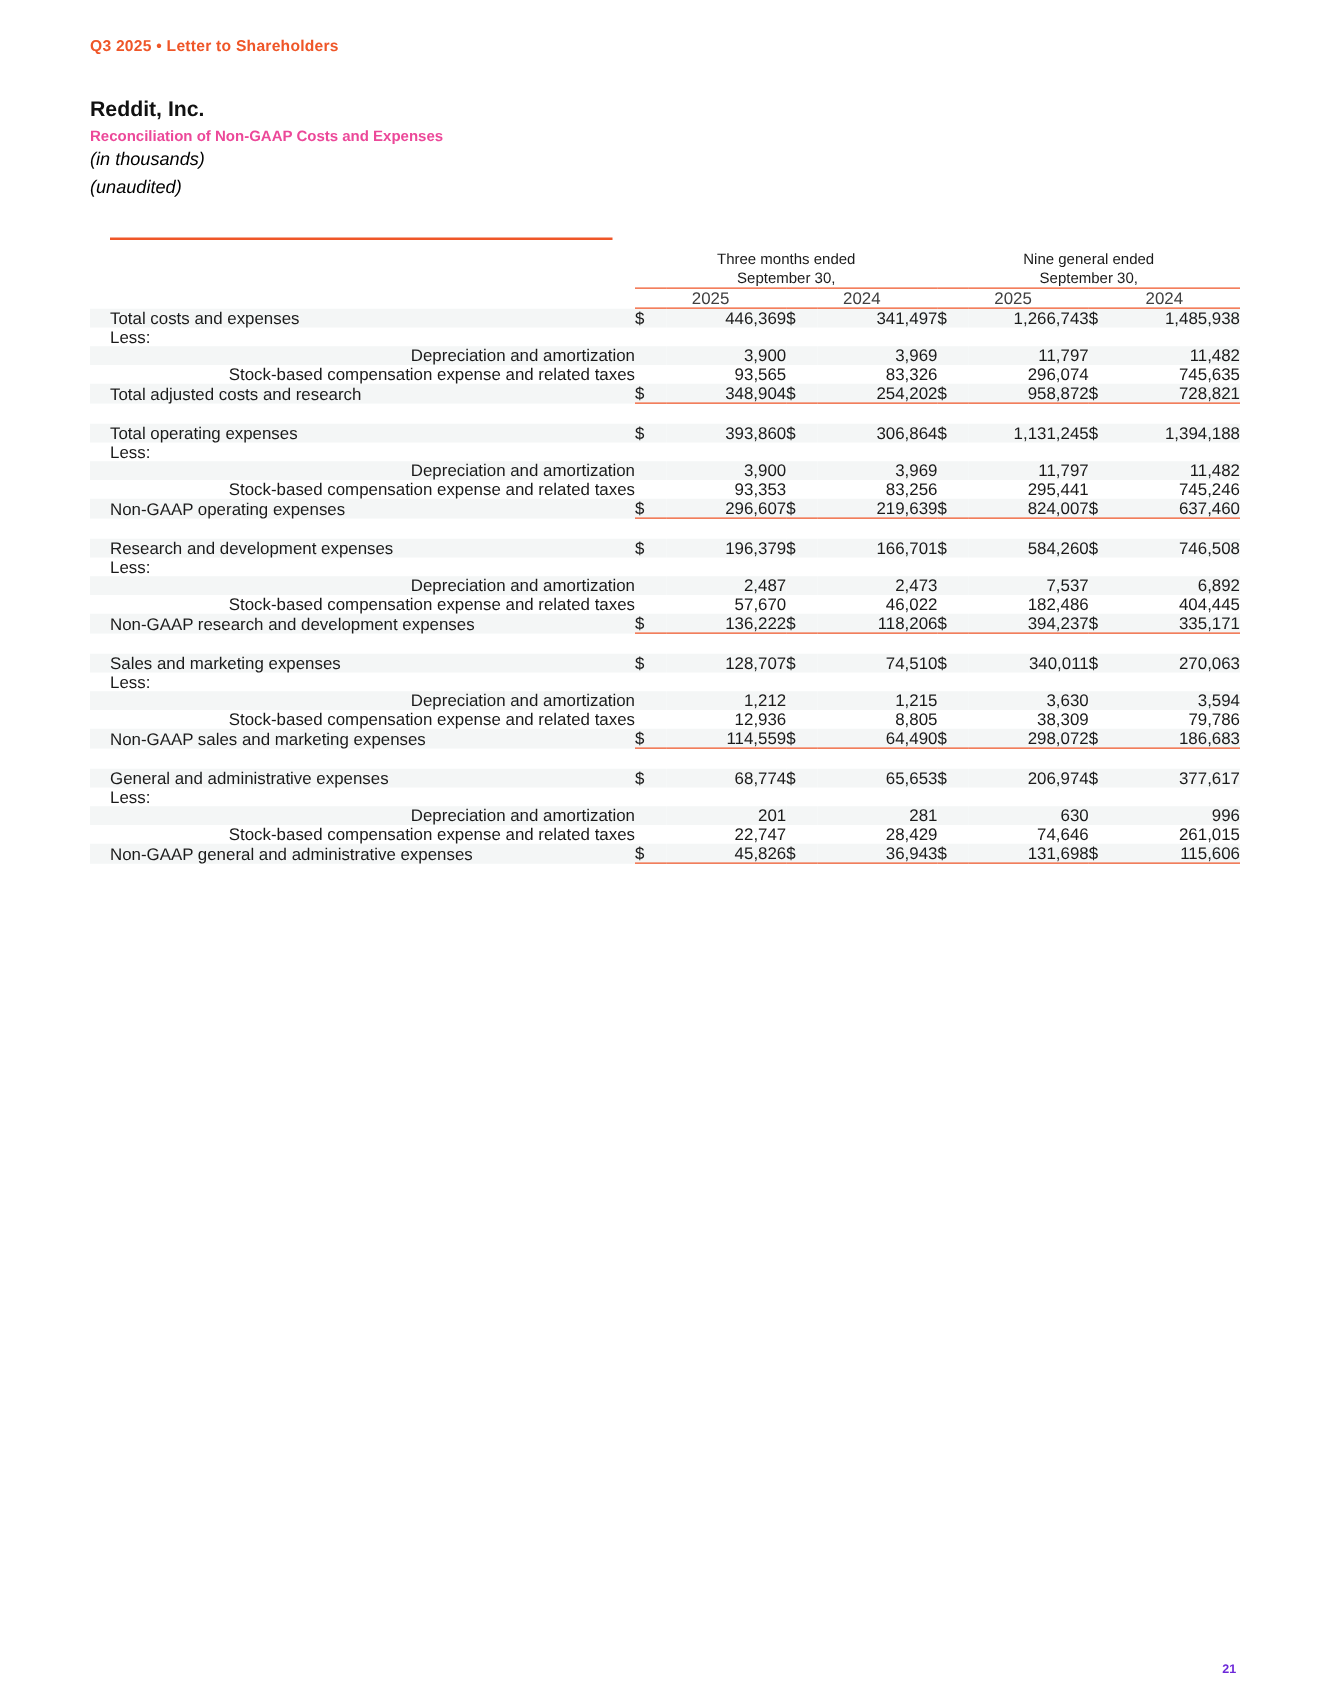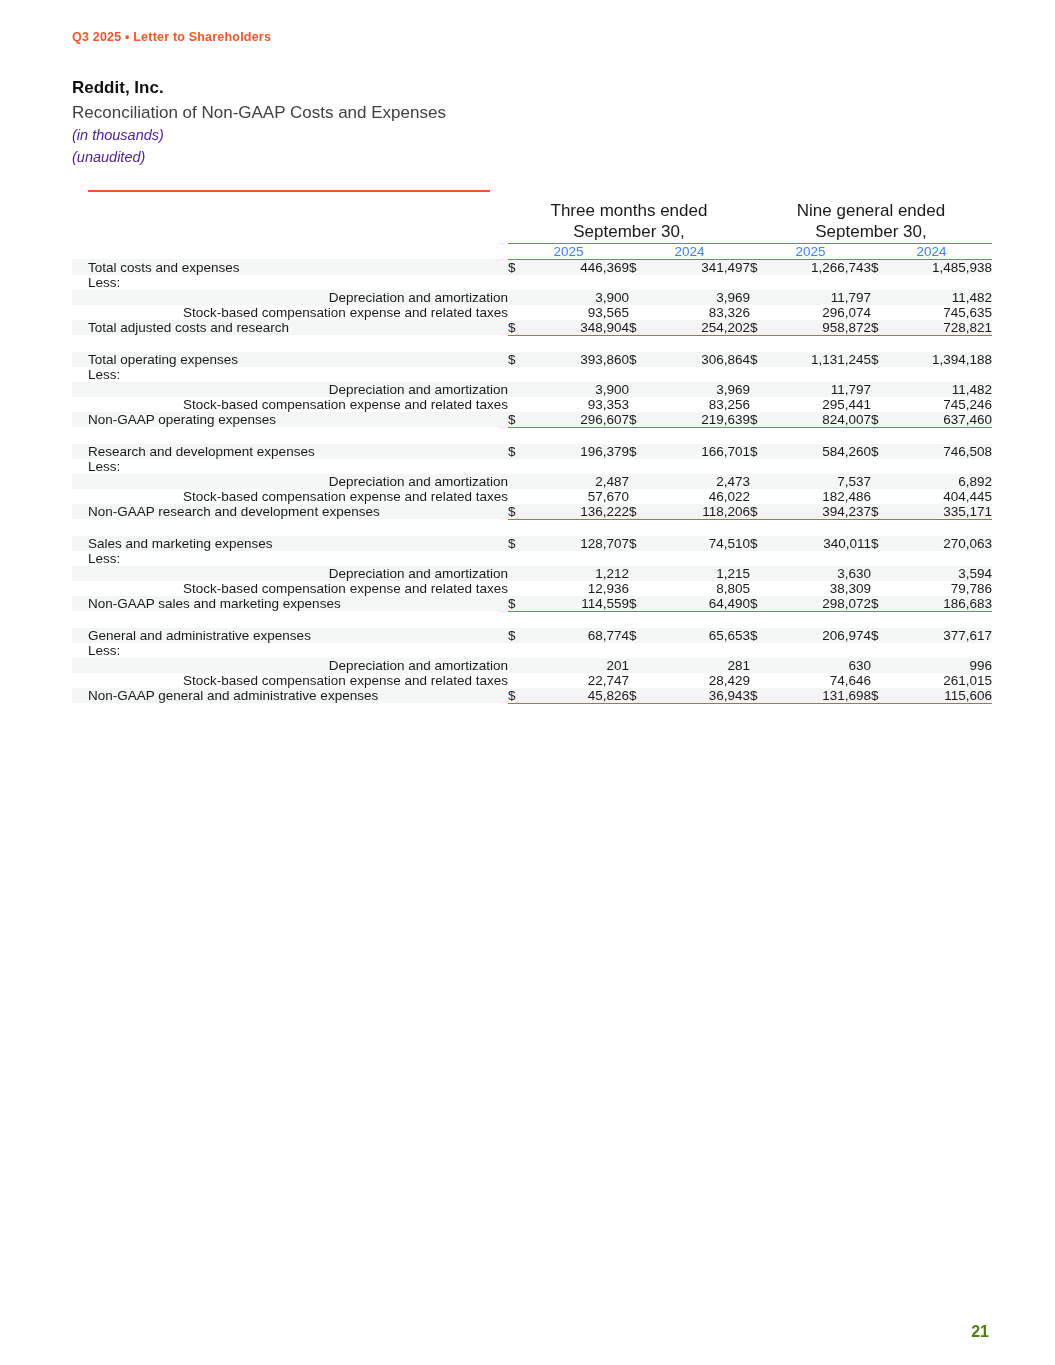--- a/index.html
+++ b/index.html
@@ -36,29 +36,29 @@
     top: 76px;
     left: 72px;
   }
   .company-name {
     font-size: 17px;
     font-weight: bold;
     color: #111111;
     line-height: 1.45;
   }
   .doc-title {
-    font-size: 17px;
-    font-weight: normal;
-    color: #404040;
+    font-size: 12px;
+    font-weight: bold;
+    color: #ec4899;
     line-height: 1.45;
   }
   .sub-italic {
     font-size: 14.5px;
     font-style: italic;
-    color: #4c1d95;
+    color: #000000;
     line-height: 1.5;
   }
   .rule-short {
     position: absolute;
     top: 190px;
     left: 88px;
     width: 402px;
     height: 1.5px;
     background: #ef5628;
   }
@@ -69,30 +69,30 @@
     width: 920px;
     border-collapse: collapse;
     font-size: 13.5px;
   }
   table.fin td, table.fin th {
     padding: 0;
     vertical-align: bottom;
   }
   .colhead {
     text-align: center;
-    font-size: 17px;
+    font-size: 12px;
     font-weight: normal;
     color: #1a1a1a;
     line-height: 1.25;
     padding-bottom: 6px;
   }
   .yearhead {
     text-align: center;
     font-size: 13.5px;
-    color: #3b82f6;
+    color: #404040;
     padding-top: 3px;
     padding-bottom: 5px;
   }
   .grouprule {
     border-bottom: 1.5px solid #ef5628;
   }
   .label {
     text-align: left;
     padding: 6px 0 6px 16px;
     white-space: nowrap;
@@ -121,23 +121,23 @@
     height: 16px;
     background: #ffffff;
   }
   .uline .num, .uline .cur {
     border-bottom: 1.5px solid #ef5628;
   }
   .pagenum {
     position: absolute;
     bottom: 24px;
     right: 66px;
-    font-size: 16px;
+    font-size: 10px;
     font-weight: bold;
-    color: #4d7c0f;
+    color: #6d28d9;
   }
   .col-num { width: 92px; }
 </style>
 </head>
 <body>
 
 <div class="page">
 
   <div class="header-eyebrow">Q3 2025 • Letter to Shareholders</div>
 

